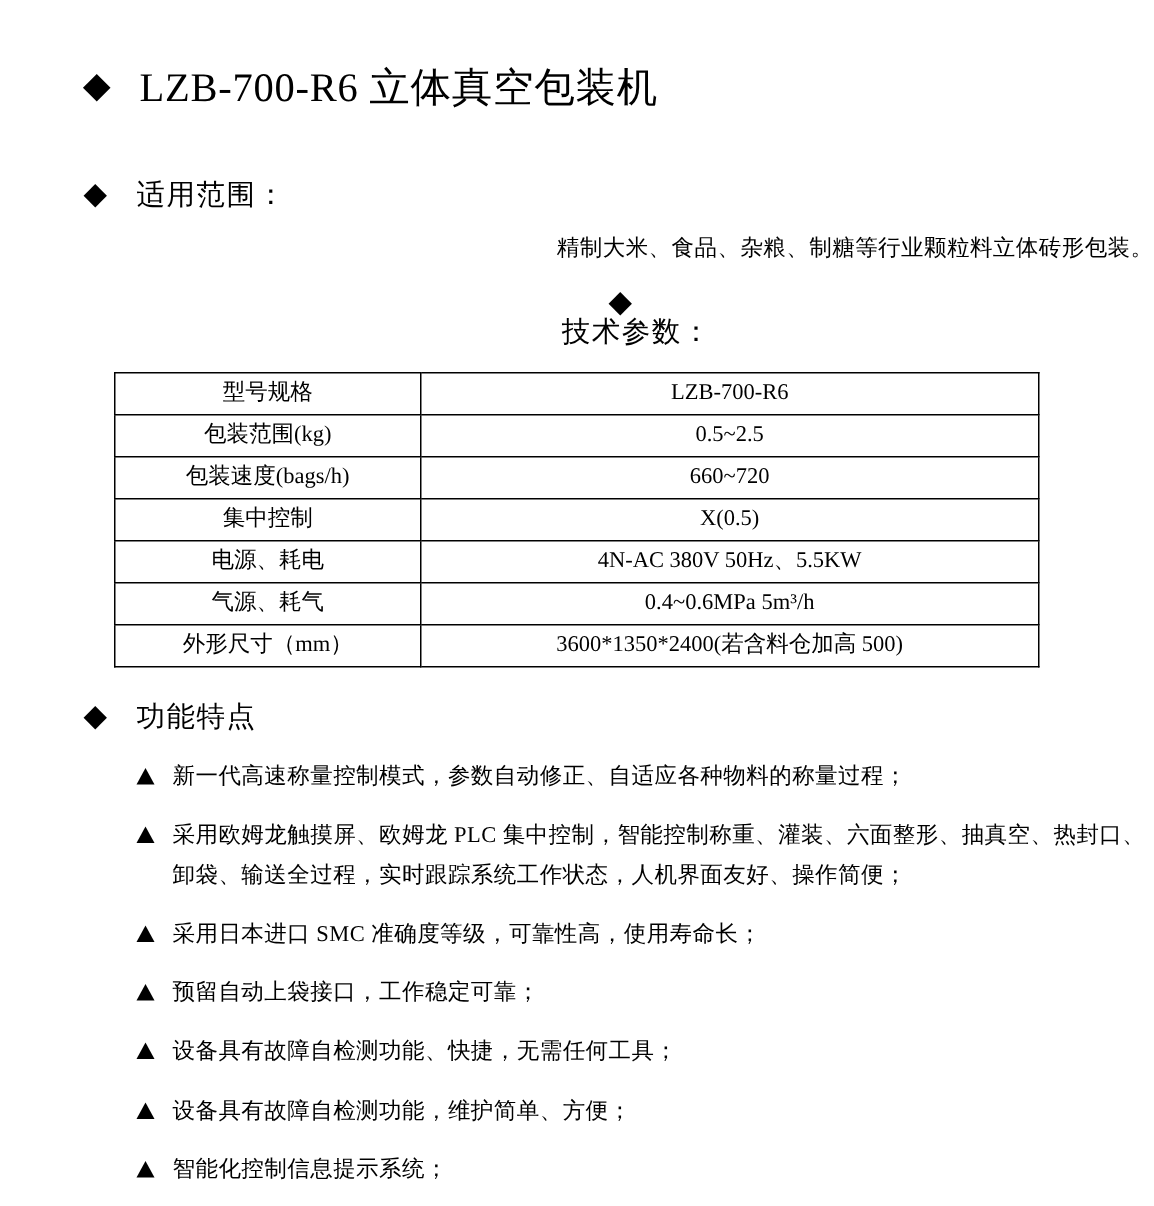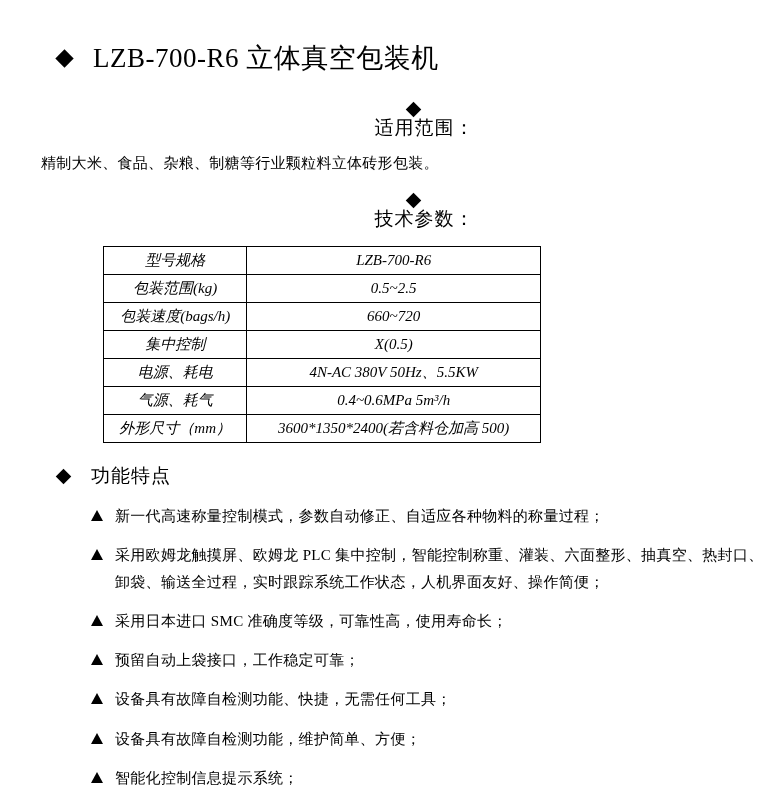--- a/index.html
+++ b/index.html
@@ -55,39 +55,39 @@
   .section-row .diamond {
     width: 11px;
     height: 11px;
   }
   .section-text {
     font-size: 19px;
     margin-left: 22px;
     letter-spacing: 1px;
   }
 
-  .sec1 { margin-top: 28px; flex-direction: column; }
+  .sec1 { margin-top: 41px; }
   .sec2 { margin-top: 22px; flex-direction: column; }
   .sec3 { margin-top: 20px; align-items: center; }
 
   .body-text {
     font-size: 15px;
     margin-left: 41px;
     margin-top: 13px;
     letter-spacing: 0.3px;
+    text-align: right;
   }
 
   
   table.spec {
     border-collapse: collapse;
-    margin-left: 103px;
+    margin-left: 76px;
     margin-top: 14px;
-    width: 438px;
+    width: 617px;
     font-size: 15px;
-    font-style: italic;
   }
   table.spec td {
     border: 1px solid #000;
     height: 25px;
     text-align: center;
     vertical-align: middle;
     padding: 1px 4px;
     line-height: 1.15;
   }
   table.spec td.label { width: 176px; }

